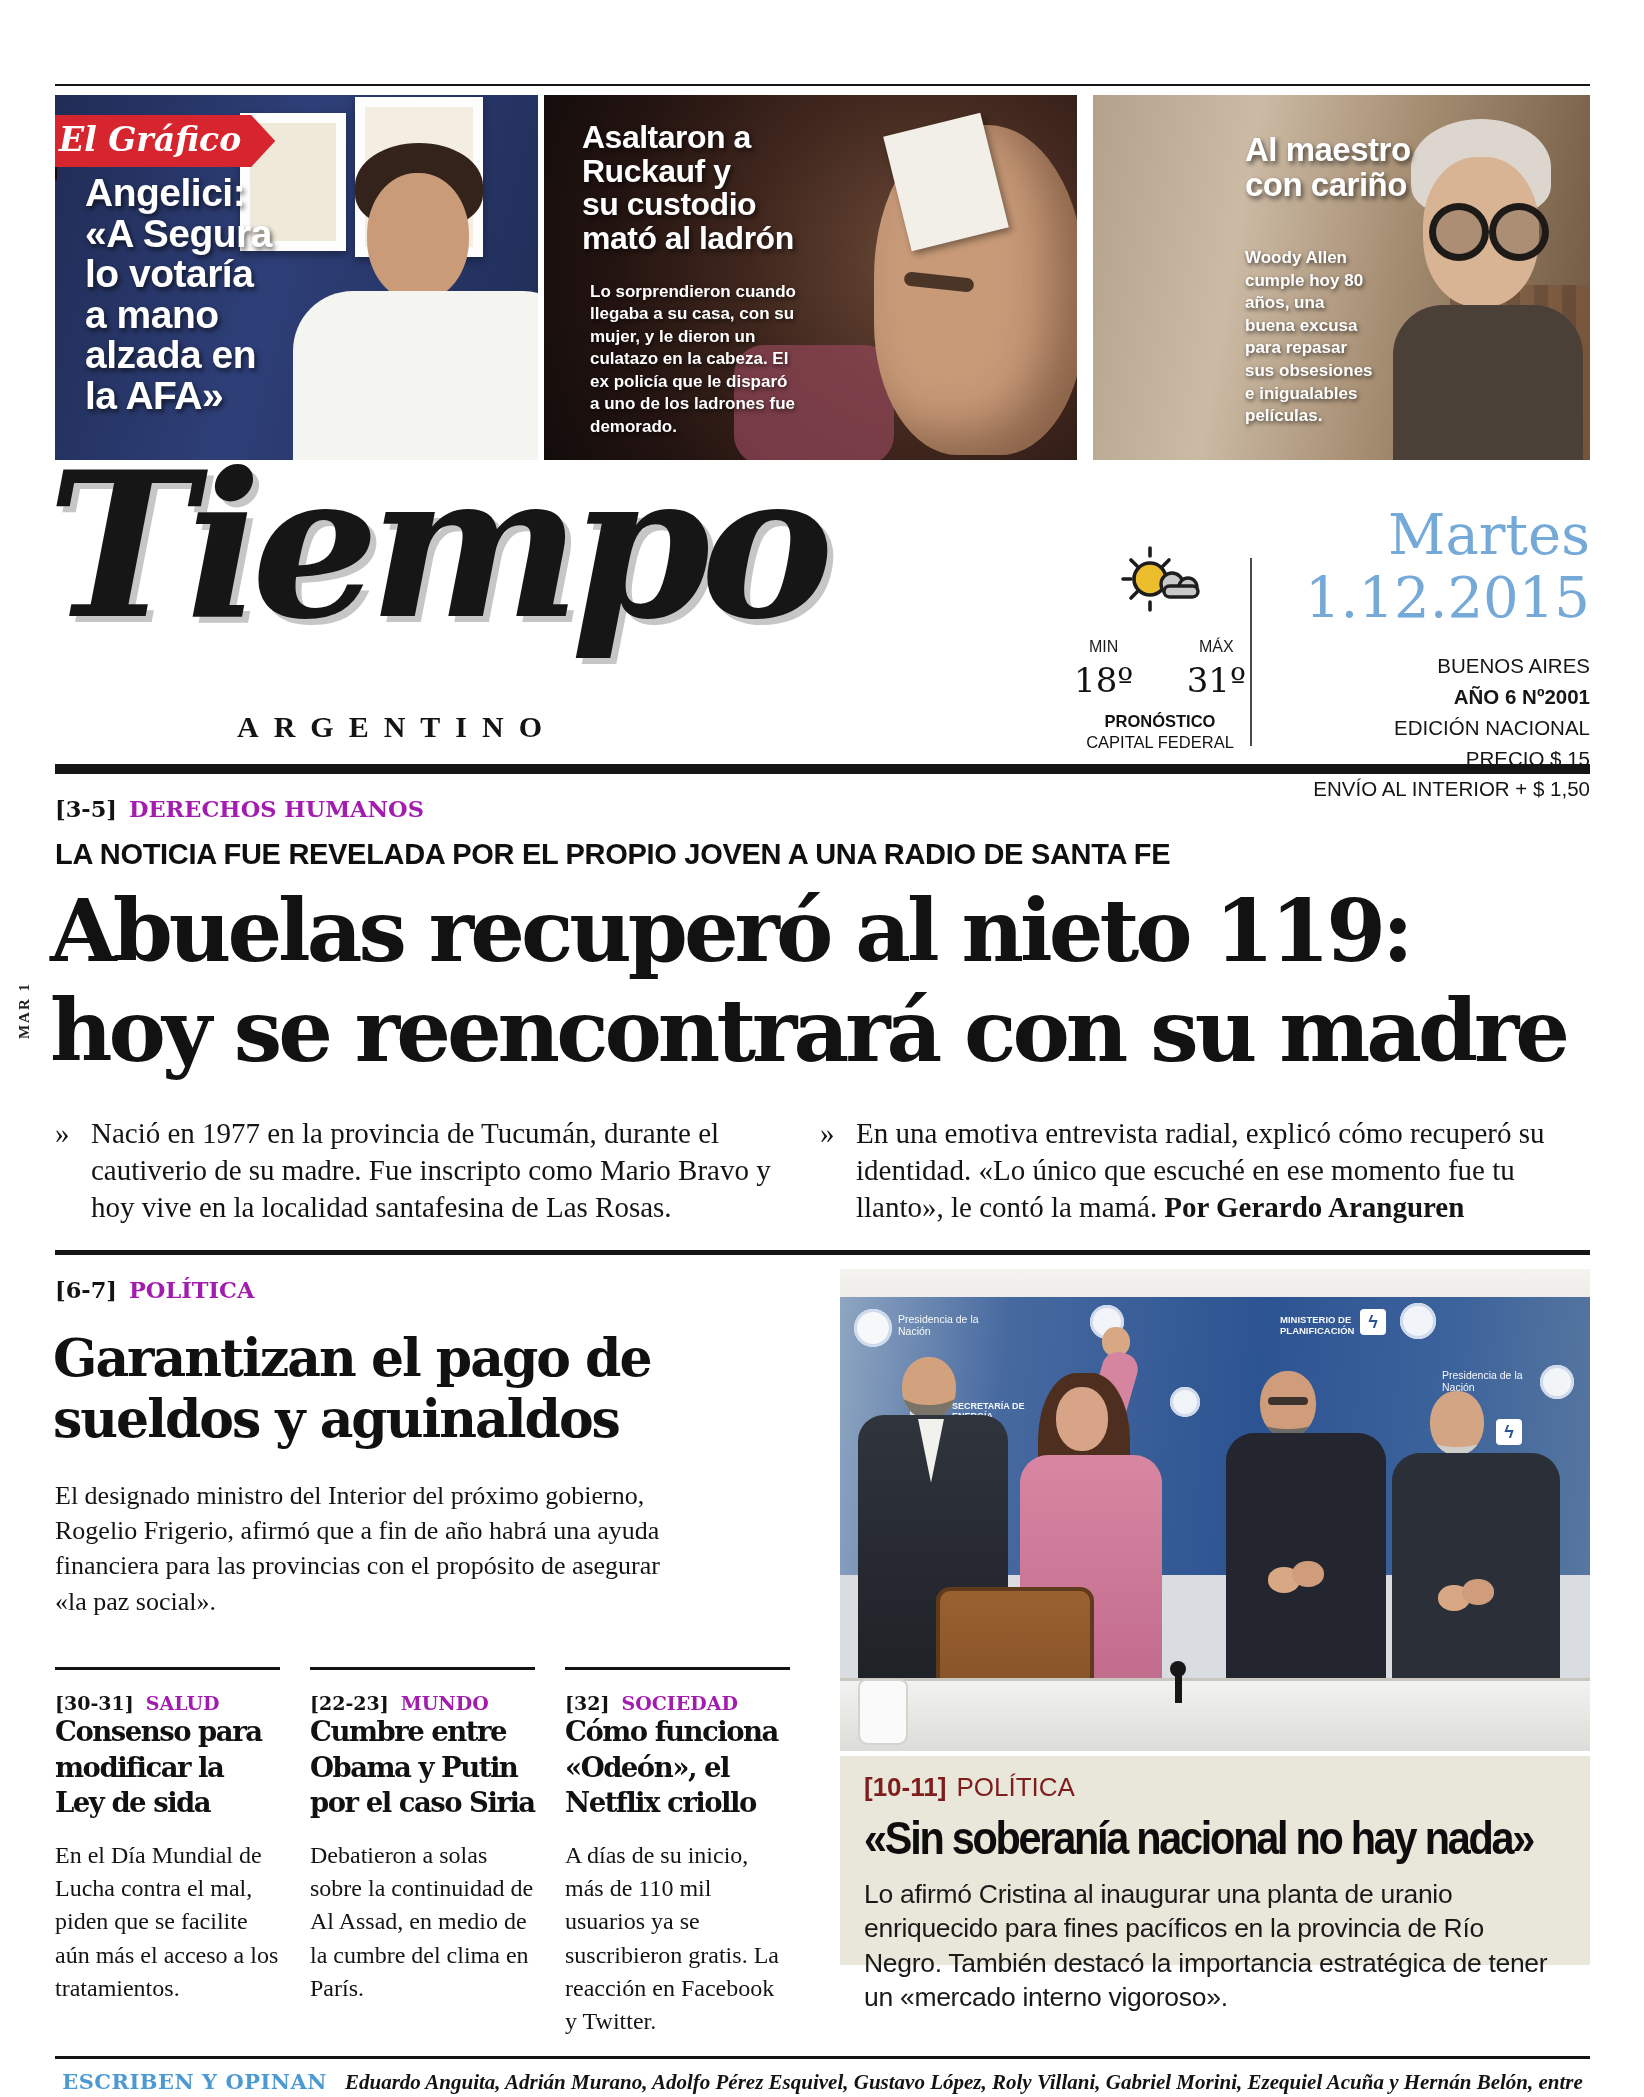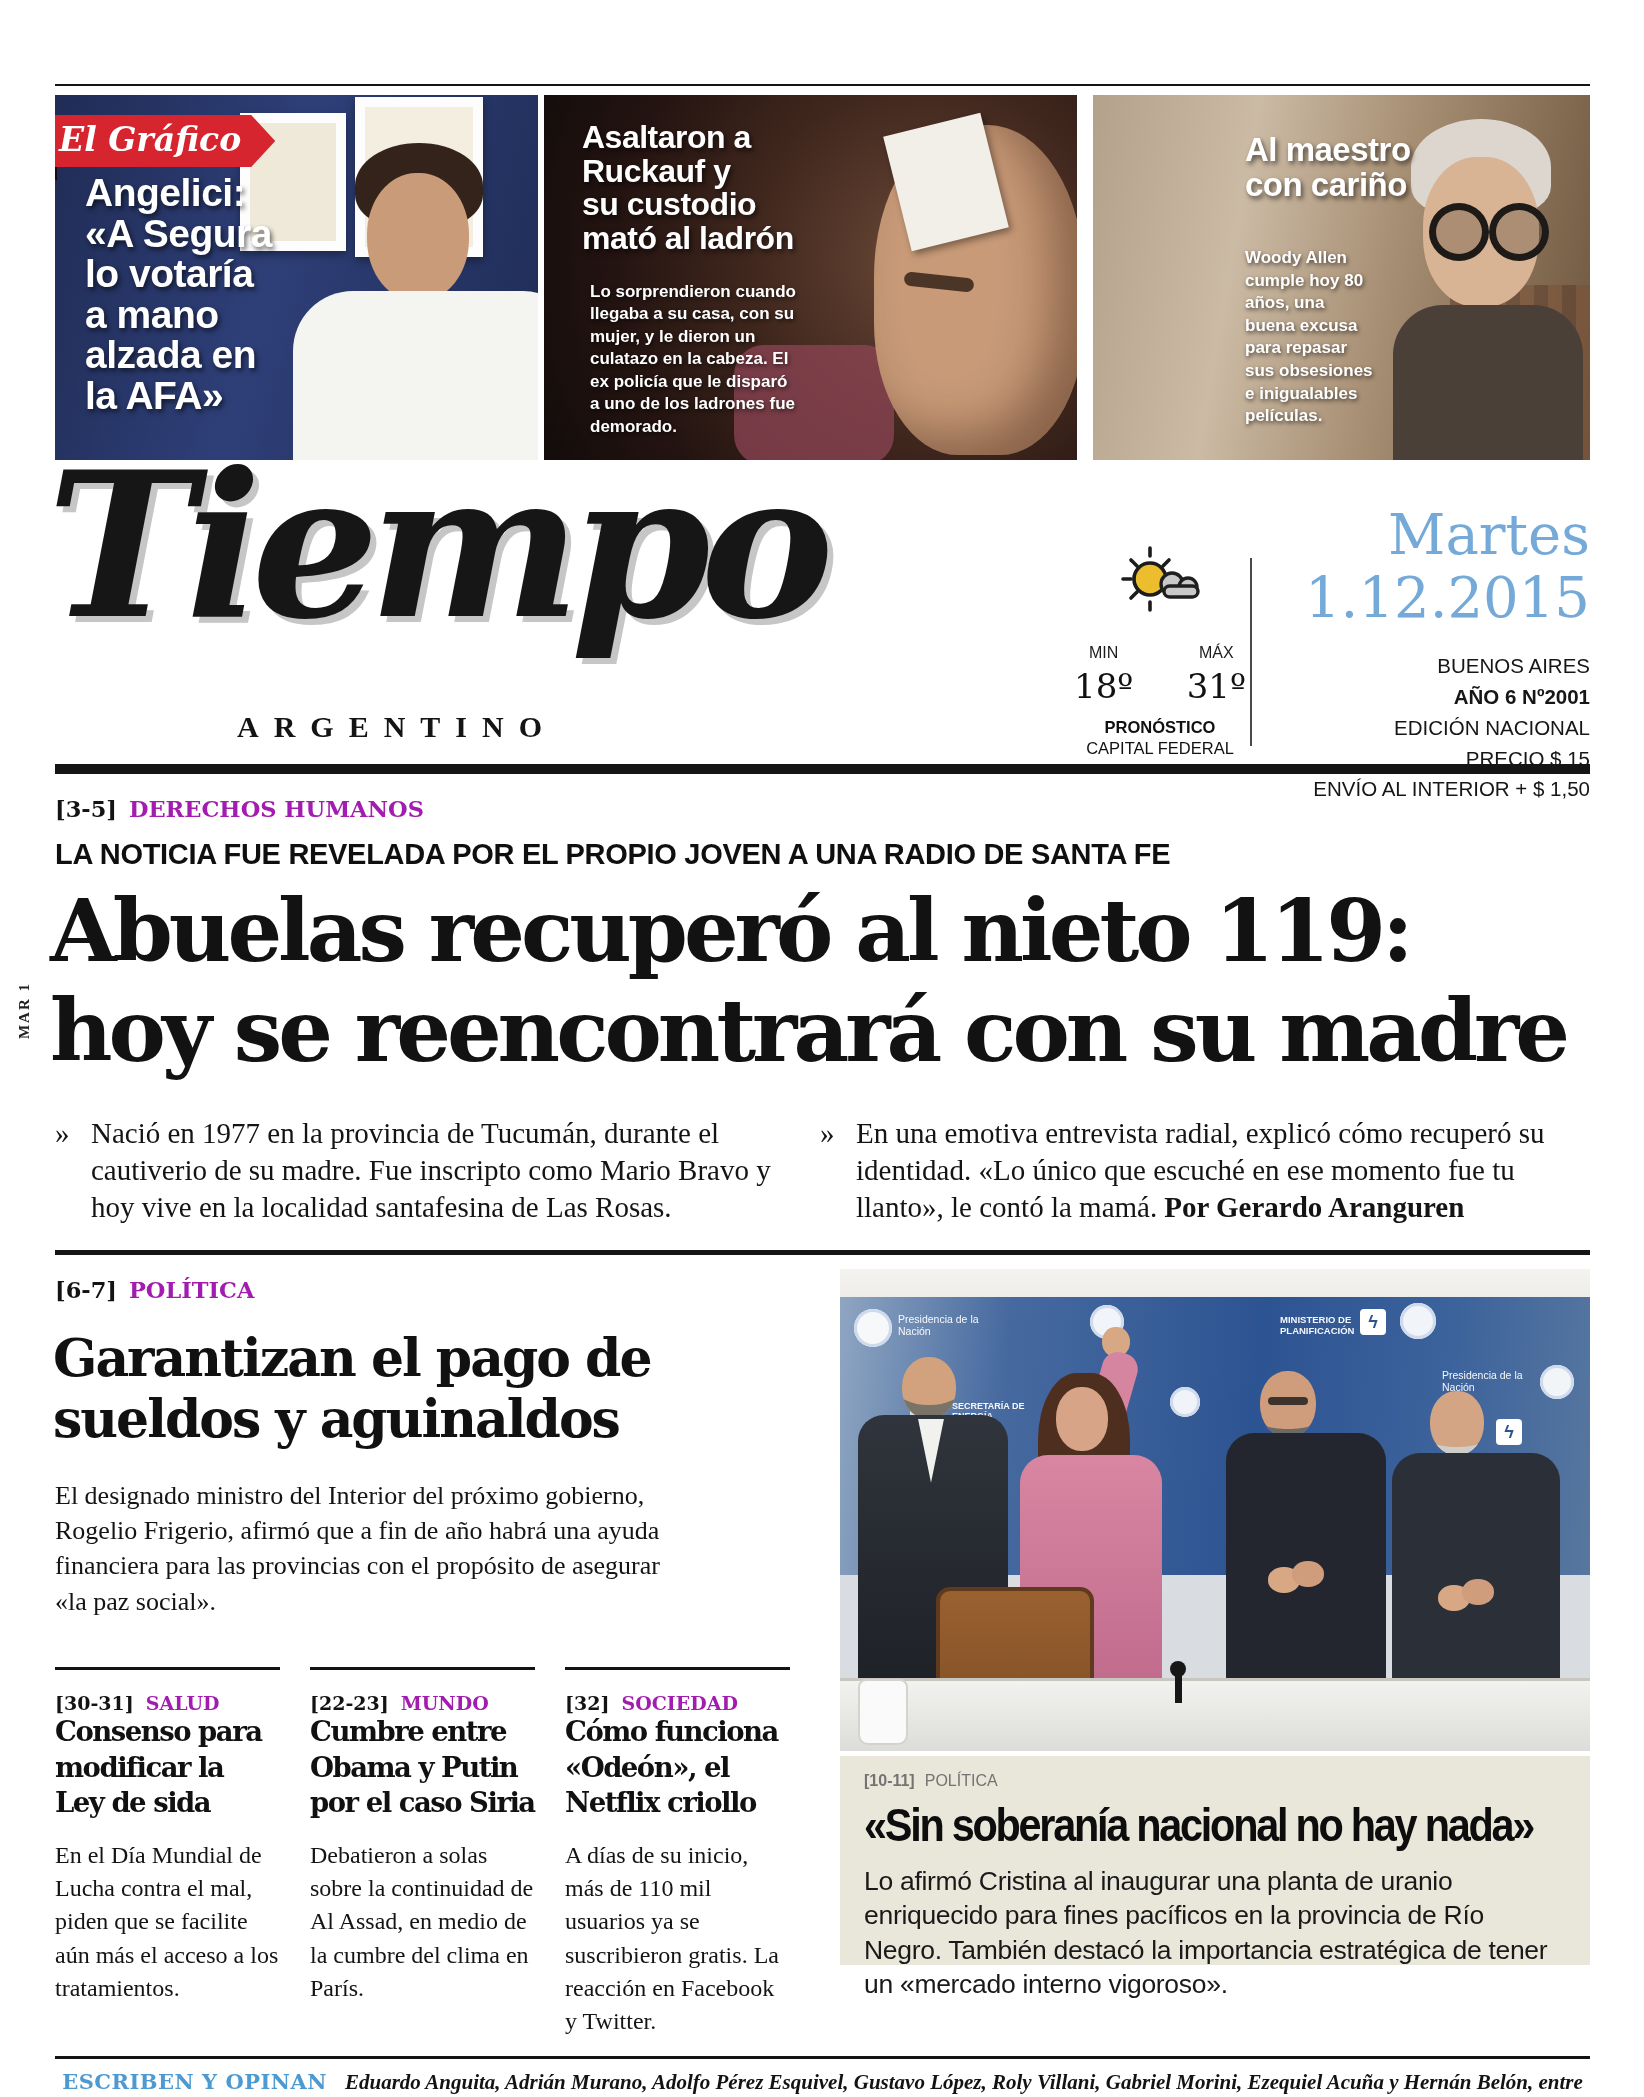--- a/index.html
+++ b/index.html
@@ -44,21 +44,21 @@
   .t-body{position:absolute;color:#fff;font-weight:bold;text-shadow:1px 2px 4px rgba(0,0,0,.65);z-index:3;}
   .t2-b{left:46px;top:186px;width:208px;font-size:17px;line-height:1.32;}
   .t3-b{left:152px;top:152px;width:128px;font-size:17px;line-height:1.33;}
 
   
   .masthead{position:relative;margin-left:55px;width:1535px;height:304px;}
   .logo{position:absolute;left:-8px;top:-14px;font:italic bold 200px/1 "DejaVu Serif",serif;
         letter-spacing:-10px;color:#161616;text-shadow:6px 6px 0 #c6c6c6;}
   .logo-sub{position:absolute;left:182px;top:250px;font:600 30px "Liberation Serif",serif;letter-spacing:15px;color:#141414;}
   .weather{position:absolute;left:1005px;top:84px;width:200px;text-align:center;}
-  .w-row{display:flex;justify-content:space-between;padding:0 14px;margin-top:22px;}
+  .w-row{display:flex;justify-content:space-between;padding:0 14px;margin-top:16px;}
   .w-label{font-size:16px;color:#1c1c1c;}
   .w-val{font:400 34px "DejaVu Serif",serif;margin-top:4px;}
   .w-fore{margin-top:12px;font-weight:bold;font-size:16.5px;}
   .w-region{font-size:16.5px;margin-top:2px;}
   .mast-divider{position:absolute;left:1195px;top:98px;width:2px;height:188px;background:#4a4a4a;}
   .dateblock{position:absolute;right:0;top:44px;text-align:right;}
   .d-day,.d-date{font:400 56px/1.12 "DejaVu Serif",serif;color:#74a9d8;}
   .d-meta{margin-top:22px;font-size:20.5px;line-height:1.5;color:#161616;}
   .d-bold{font-weight:bold;}
 
@@ -106,21 +106,21 @@
   .p-bolt{width:26px;height:26px;background:#fff;border-radius:4px;color:#2d5492;font-size:18px;text-align:center;line-height:26px;font-weight:bold;}
   .head{border-radius:48%;}
   .mp-table{left:0;bottom:0;width:750px;height:70px;background:linear-gradient(#f2f2f0,#dcdcd8);border-top:3px solid #c9c6bf;}
   .mp-chair{left:96px;top:318px;width:150px;height:150px;background:linear-gradient(#9a6130,#7c4c24);border:4px solid #5f3a1c;border-radius:14px 14px 0 0;}
   .mp-mic-head{left:330px;bottom:74px;width:16px;height:16px;background:#171717;border-radius:50%;}
   .mp-mic-stem{left:335px;bottom:48px;width:7px;height:28px;background:#171717;}
   .mp-pitcher{left:18px;bottom:6px;width:46px;height:62px;background:#fafafa;border:2px solid #d5d3cd;border-radius:8px 8px 10px 10px;}
 
   
   .beige{margin-top:5px;box-sizing:border-box;width:750px;height:209px;background:#e9e7da;padding:16px 24px 20px;}
-  .beige-k{font-size:16px;color:#737373;}
+  .beige-k{font-size:26px;color:#7f1d1d;}
   .beige-k .bk-pages{font-weight:bold;margin-right:10px;}
   .beige-h{margin-top:12px;font:bold 46px/1 "Liberation Sans",sans-serif;letter-spacing:-2.5px;
         transform:scaleX(.9);transform-origin:0 50%;white-space:nowrap;color:#0d0d0d;}
   .beige-b{margin-top:16px;font:400 26.5px/1.3 "Liberation Sans",sans-serif;letter-spacing:-.3px;color:#191919;}
 
   
   .footer{margin:18px 0 0 55px;width:1535px;border-top:3px solid #131313;border-bottom:5px solid #131313;
         padding:10px 0 13px;text-align:center;}
   .f-label{font:bold 21px "DejaVu Serif",serif;color:#4d9ad2;margin-right:18px;letter-spacing:.5px;}
   .f-names{font:italic 600 21px "Liberation Serif",serif;color:#131313;}

